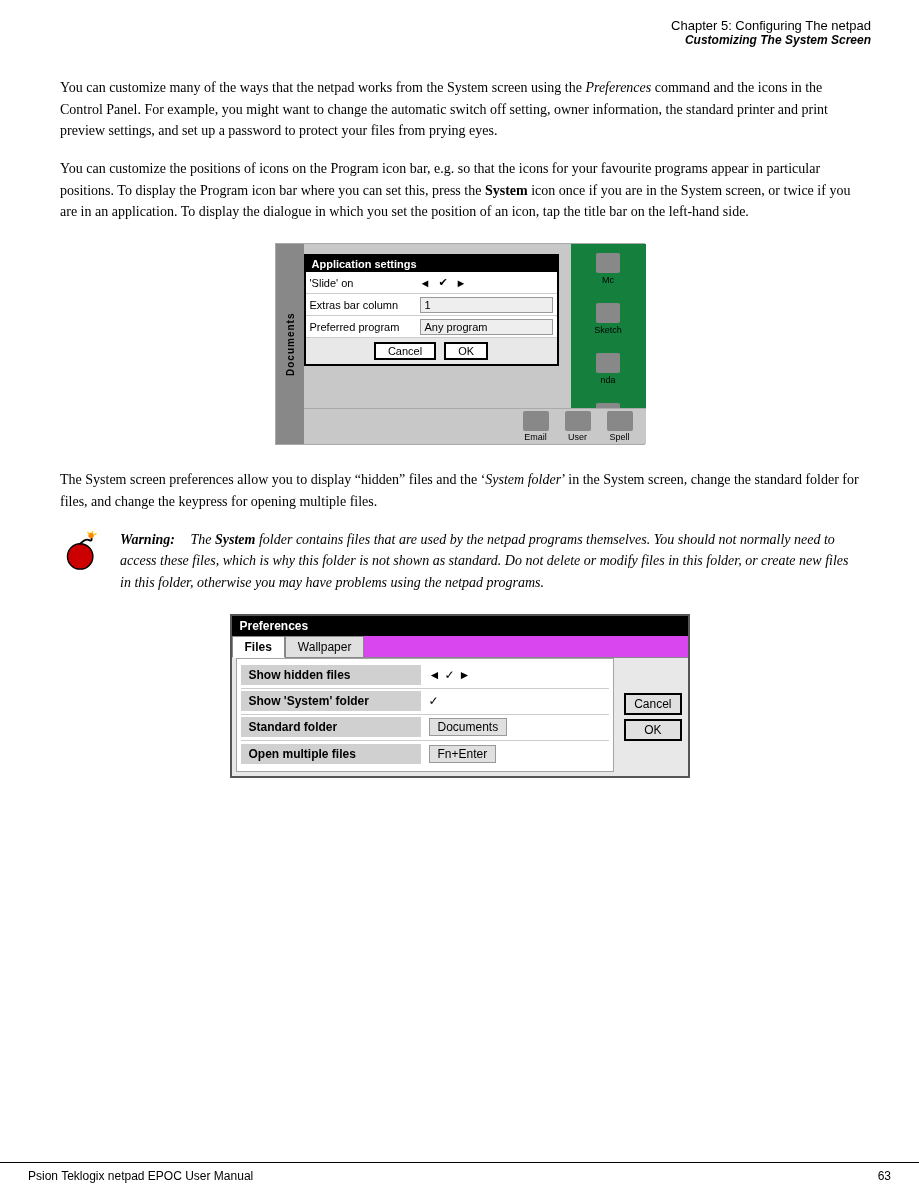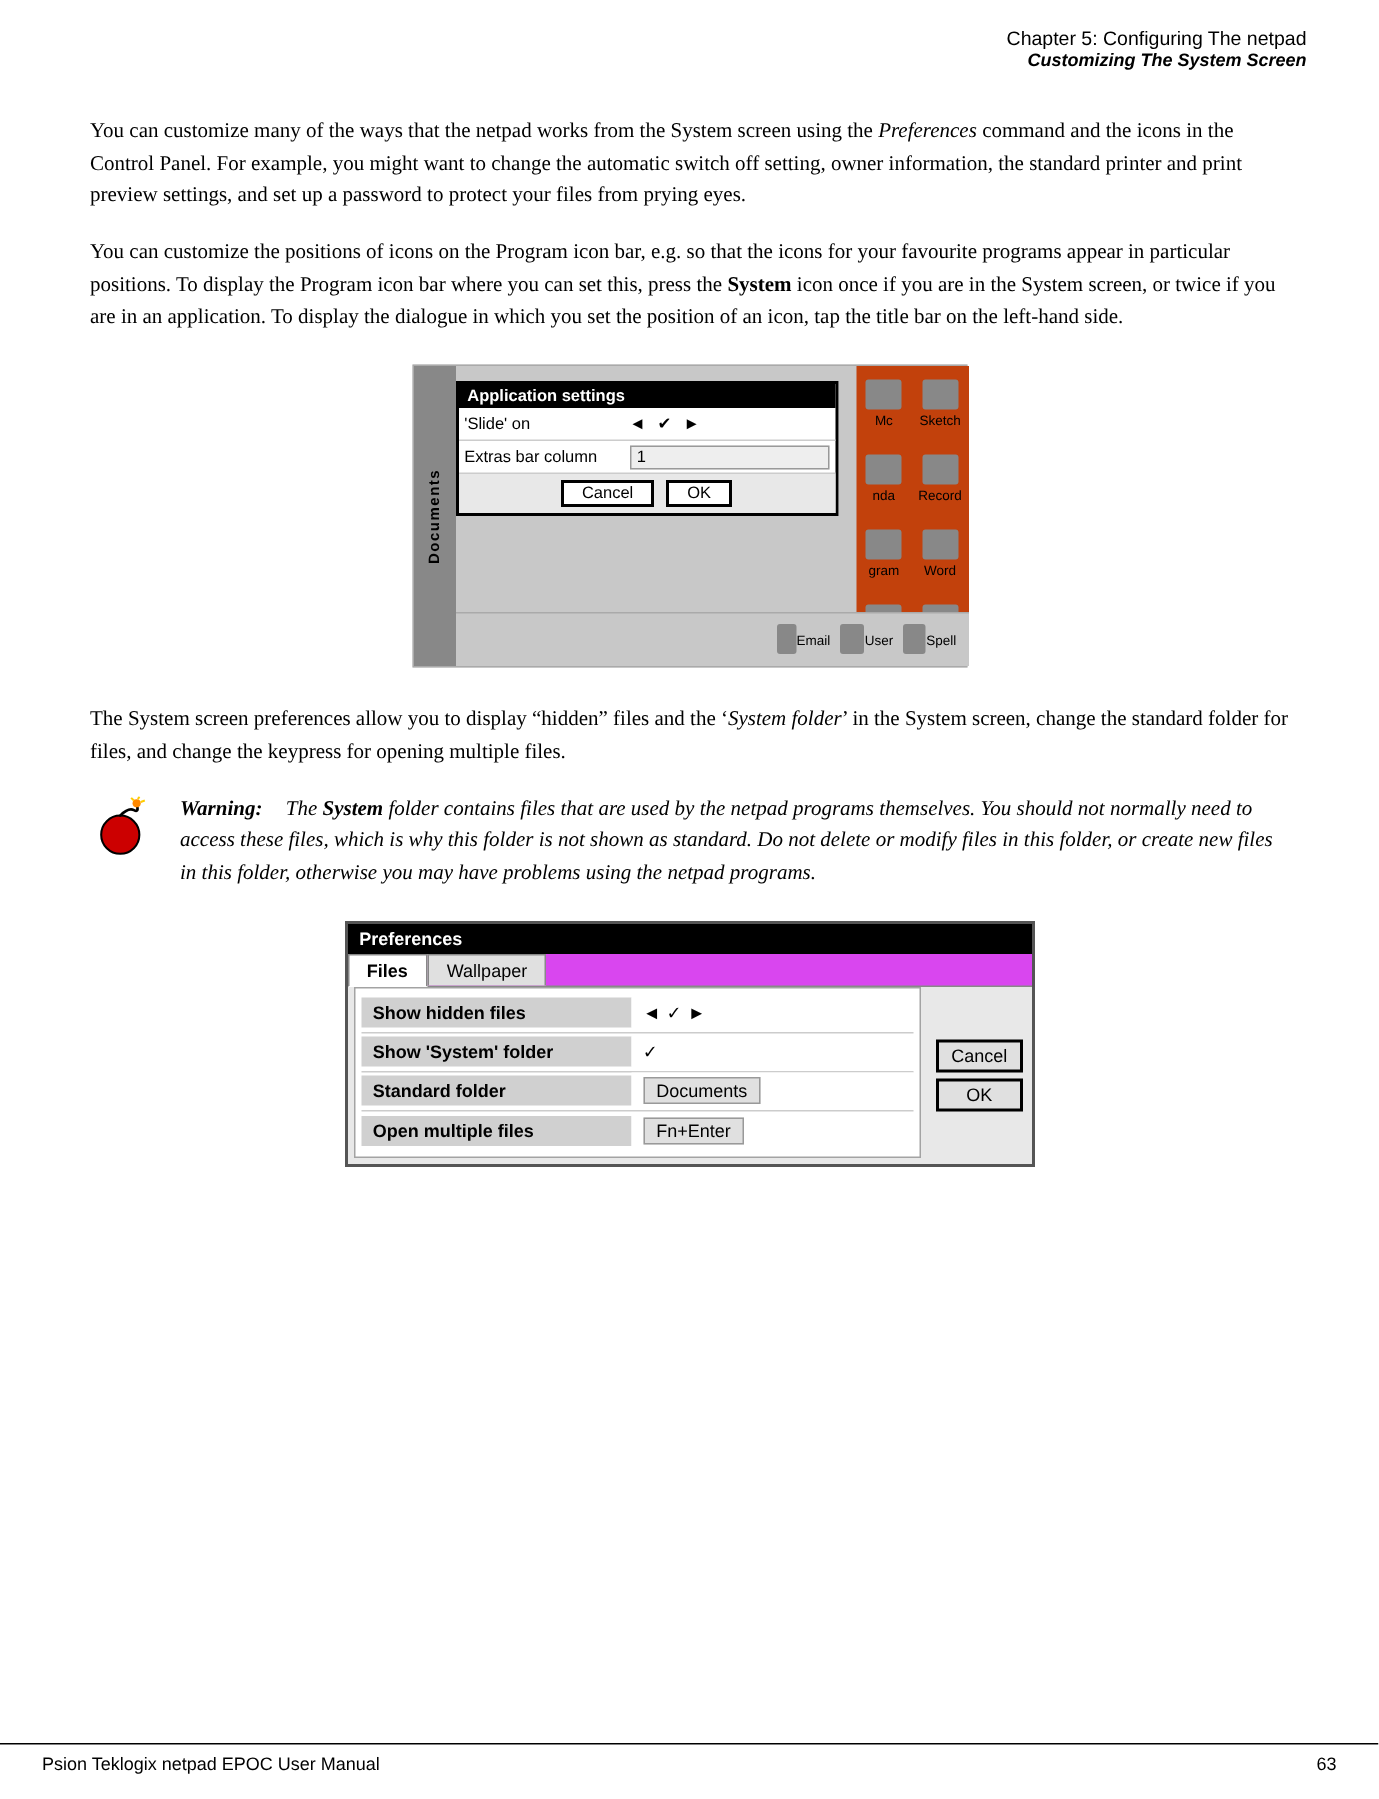--- a/index.html
+++ b/index.html
@@ -105,23 +105,23 @@
       letter-spacing: 1px;
     }
 
     
     .sys-icons-right {
       position: absolute;
       right: 0;
       top: 0;
       width: 75px;
       height: 200px;
-      background: #c2410c;
+      background: #15803d;
       display: grid;
-      grid-template-columns: 1fr 1fr;
+      grid-template-columns: 1fr;
       grid-template-rows: repeat(4, 50px);
       gap: 0;
     }
 
     .sys-icon-cell {
       display: flex;
       flex-direction: column;
       align-items: center;
       justify-content: center;
       font-size: 9px;
@@ -227,21 +227,21 @@
       align-items: center;
       justify-content: flex-end;
       gap: 6px;
       padding-right: 8px;
       border-top: 1px solid #aaa;
       font-size: 9px;
     }
 
     .bottom-icon-item {
       display: flex;
-      flex-direction: row;
+      flex-direction: column;
       align-items: center;
       width: 36px;
     }
 
     .bottom-icon-box {
       width: 26px;
       height: 20px;
       background: #888;
       border-radius: 2px;
       margin-bottom: 1px;
@@ -475,20 +475,24 @@
                 <span class="arrow-right">►</span>
               </div>
             </div>
 
 
             <div class="app-dialog-row">
               <div class="app-dialog-label">Extras bar column</div>
               <div class="app-dialog-value">1</div>
             </div>
 
+            <div class="app-dialog-row">
+              <div class="app-dialog-label">Preferred program</div>
+              <div class="app-dialog-value">Any program</div>
+            </div>
 
             <div class="app-dialog-buttons">
               <button class="dialog-btn">Cancel</button>
               <button class="dialog-btn">OK</button>
             </div>
           </div>
 
           <div class="sys-icons-right">
 
             <div class="sys-icon-cell">

